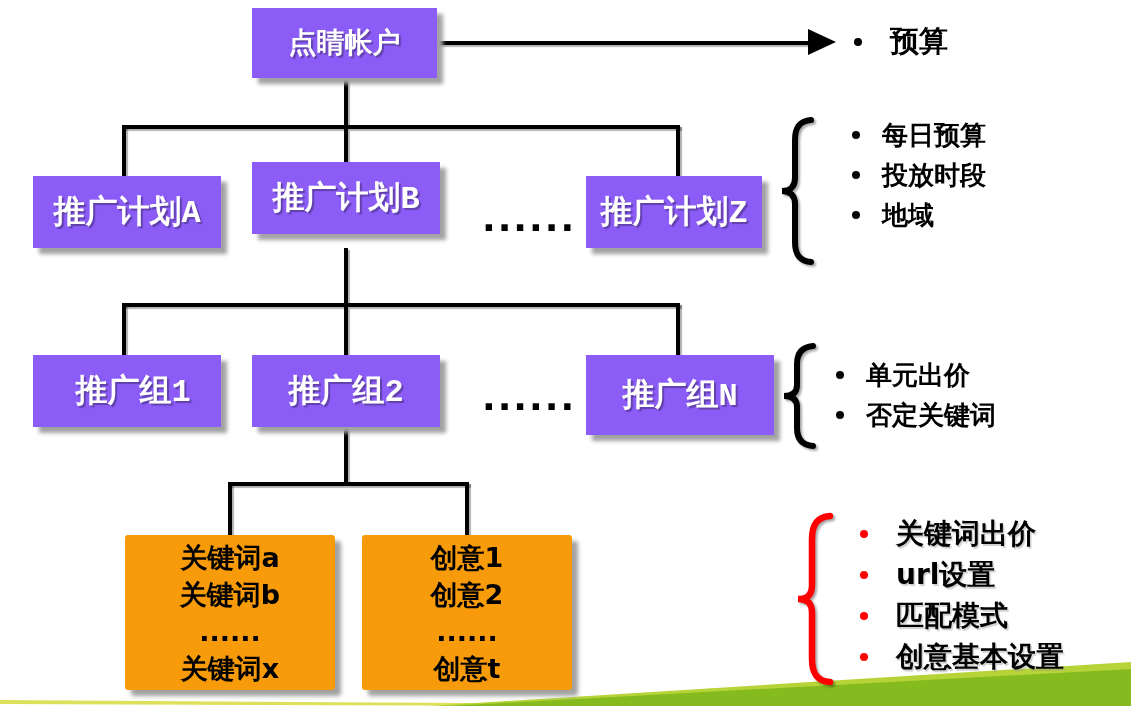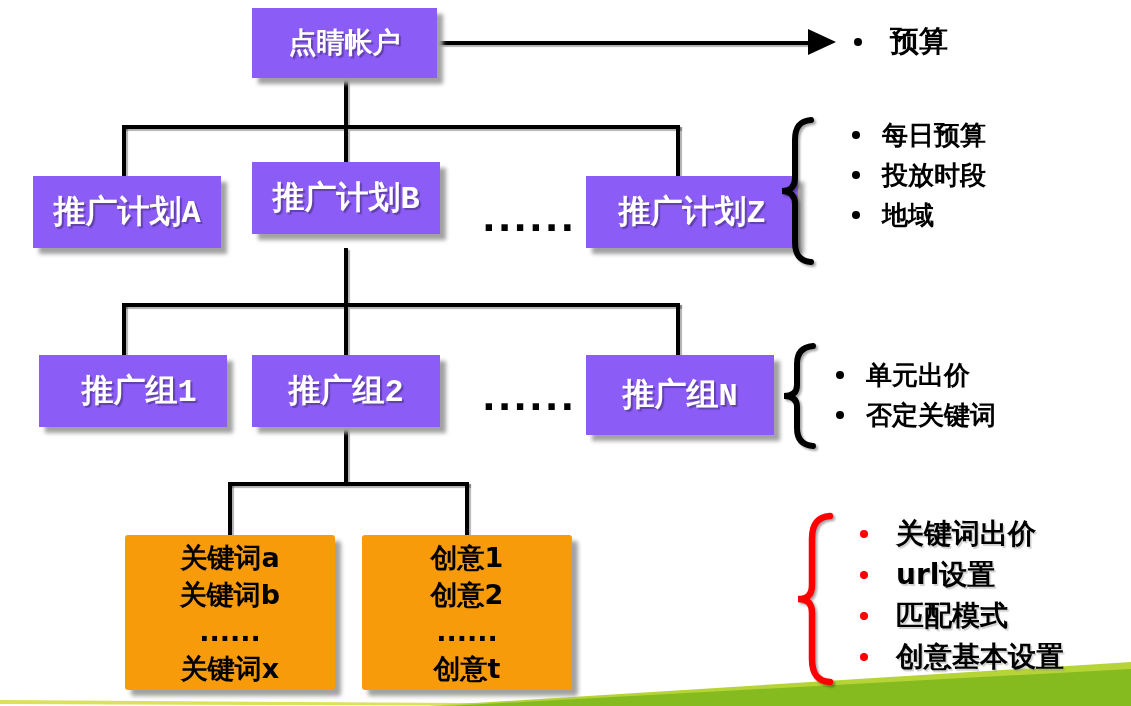--- a/index.html
+++ b/index.html
@@ -91,25 +91,25 @@
     <span class="btxt">点睛帐户</span>
   </div>
 
   <div class="gbox" style="left:33px; top:176px; width:188px; height:72px;">
     <span class="btxt">推广计划A</span>
   </div>
   <div class="gbox" style="left:252px; top:162px; width:188px; height:72px;">
     <span class="btxt">推广计划B</span>
   </div>
   <div class="dots" style="left:482px; top:198px;">......</div>
-  <div class="gbox" style="left:586px; top:176px; width:212px; height:72px;">
+  <div class="gbox" style="left:586px; top:176px; width:176px; height:72px;">
     <span class="btxt">推广计划Z</span>
   </div>
 
-  <div class="gbox" style="left:39px; top:355px; width:188px; height:72px;padding-left:12px;">
+  <div class="gbox" style="left:33px; top:355px; width:188px; height:72px;padding-left:12px;">
     <span class="btxt">推广组1</span>
   </div>
   <div class="gbox" style="left:252px; top:355px; width:188px; height:72px;">
     <span class="btxt">推广组2</span>
   </div>
   <div class="dots" style="left:482px; top:377px;">......</div>
   <div class="gbox" style="left:586px; top:355px; width:188px; height:80px;">
     <span class="btxt">推广组N</span>
   </div>
 

